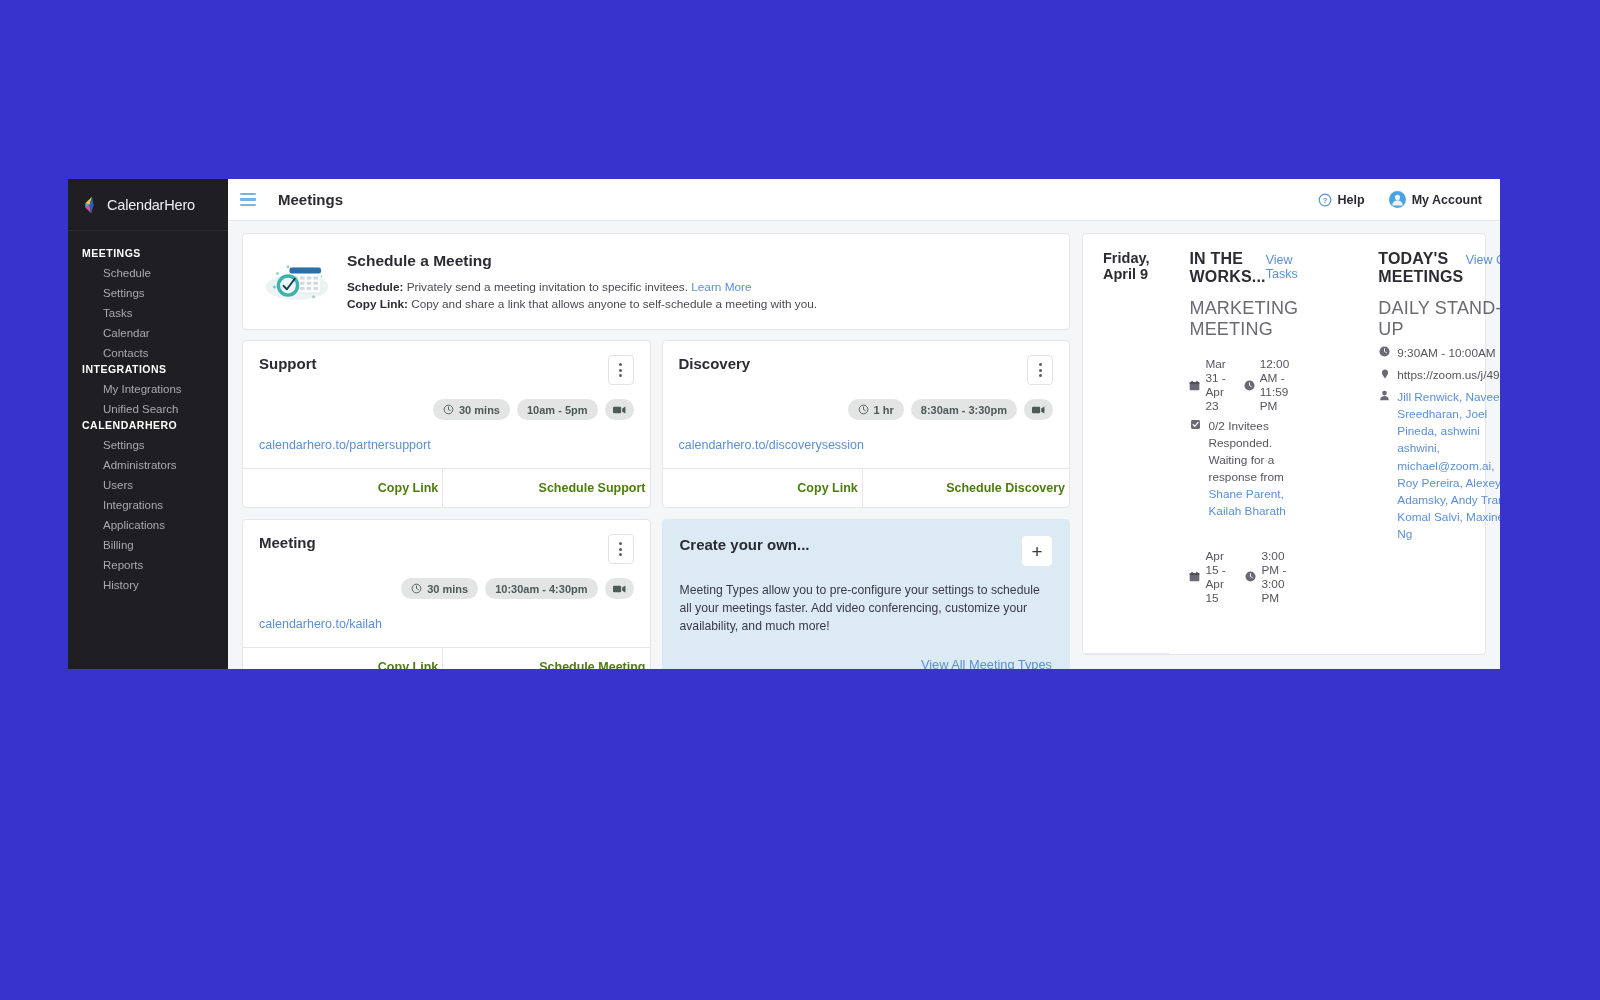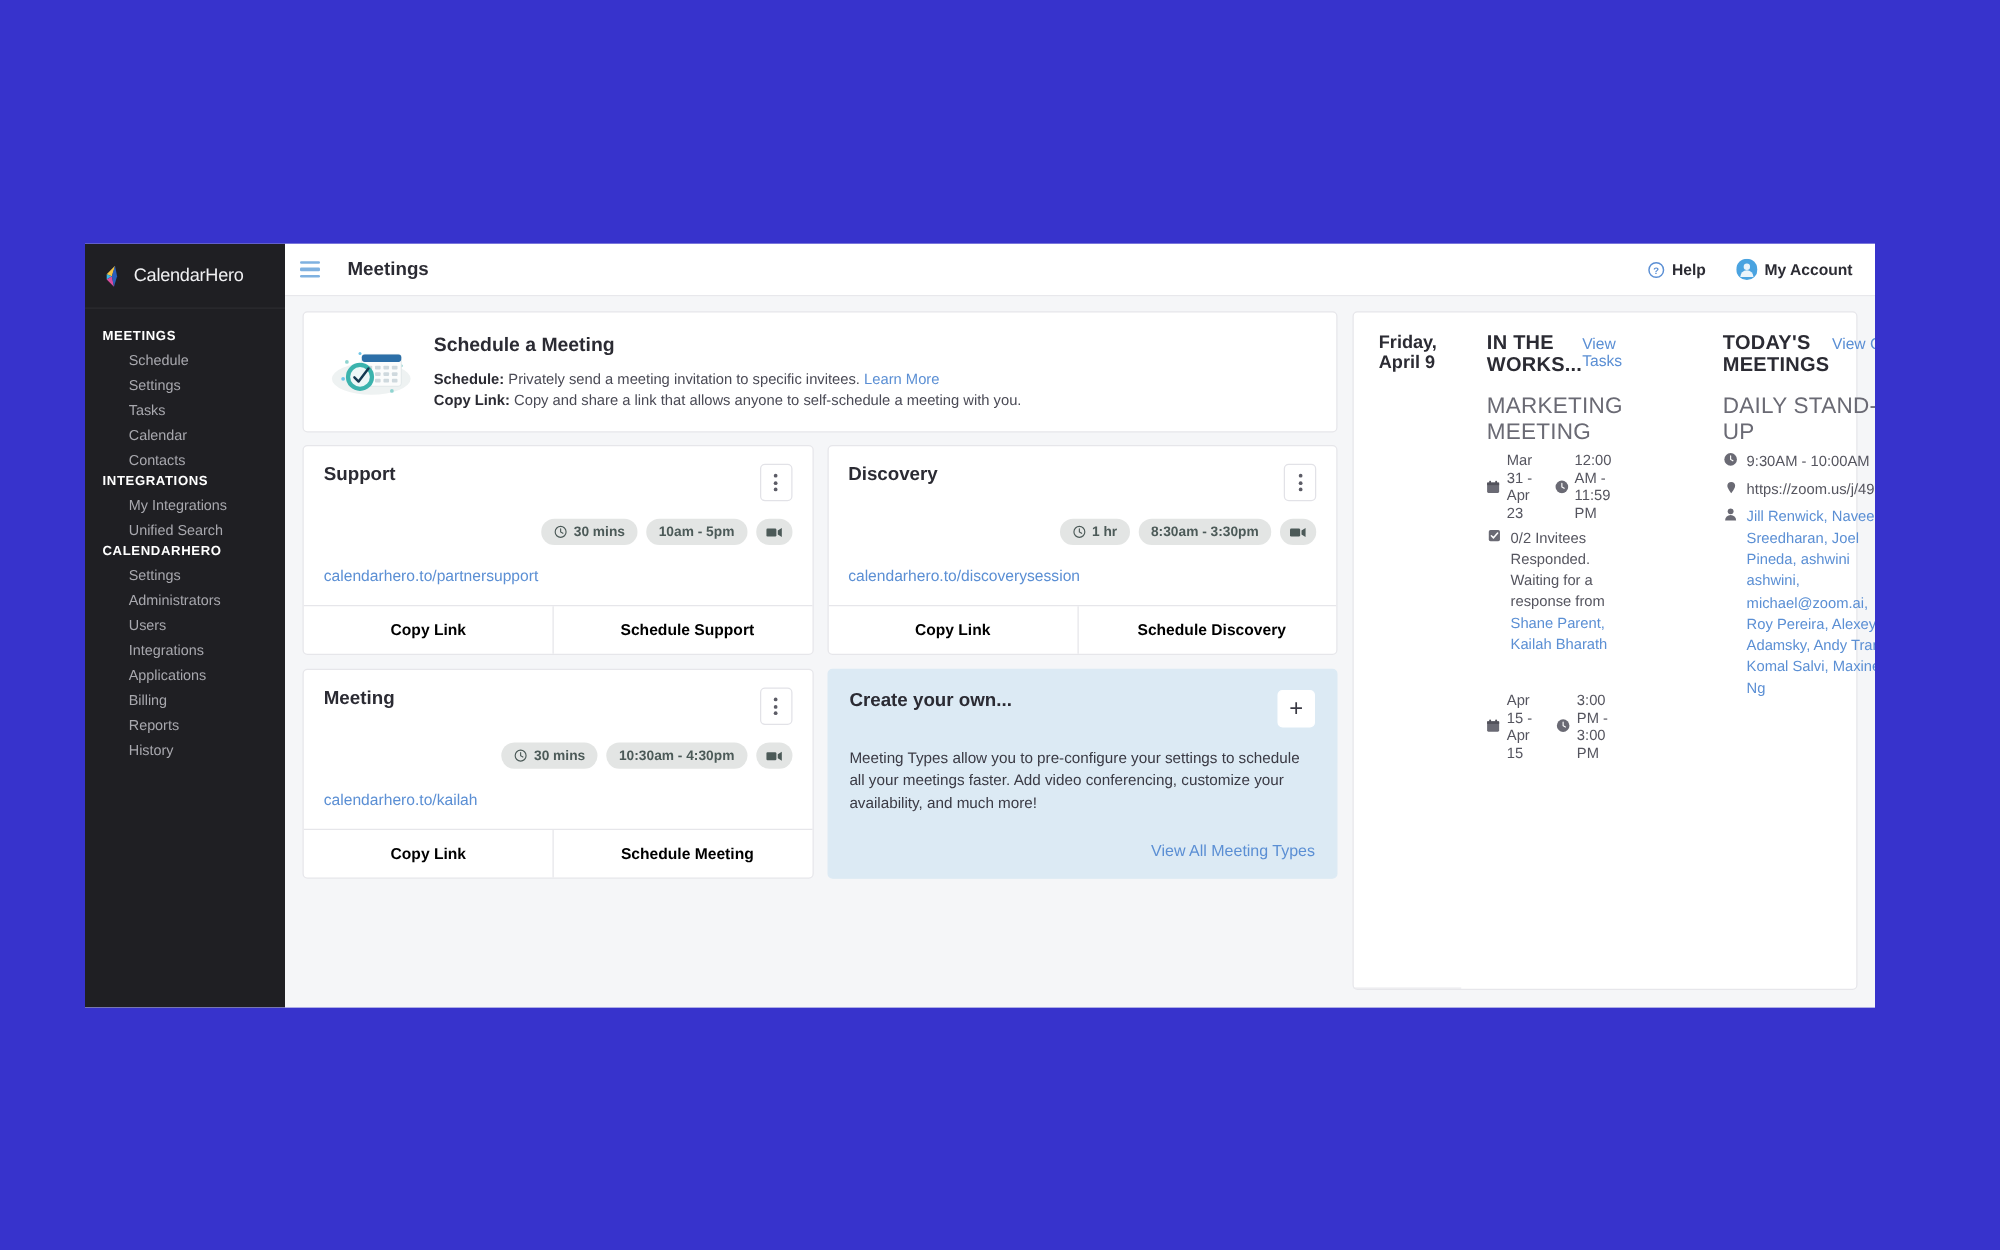--- a/index.html
+++ b/index.html
@@ -4,22 +4,22 @@
 <style>
   * { box-sizing: border-box; margin: 0; padding: 0; }
   html, body {
     width: 1600px; height: 1000px;
     background: #3733cc;
     font-family: "Liberation Sans", sans-serif;
     overflow: hidden;
   }
   .app-window {
     position: absolute;
-    left: 68px; top: 195px;
-    width: 1432px; height: 611px;
+    left: 68px; top: 179px;
+    width: 1432px; height: 490px;
     display: flex;
     background: #f5f6f8;
     overflow: hidden;
   }
 
   
   .sidebar {
     width: 160px;
     background: #1f1f23;
     flex: 0 0 160px;
@@ -138,43 +138,43 @@
   .pills { display: flex; align-items: center; gap: 7px; margin-top: 14px; justify-content: flex-end; }
   .pill {
     background: #e3e5e4; color: #4c5a58; border-radius: 11px;
     height: 21px; display: inline-flex; align-items: center; gap: 5px;
     padding: 0 10px; font-size: 11px; font-weight: bold;
   }
   .pill.icon-only { padding: 0 8px; }
   .mt-url { margin-top: 18px; font-size: 12.5px; }
   .mt-actions { display: flex; border-top: 1px solid #e6e6ea; }
   .mt-action {
-    flex: 1; text-align: center; padding: 12px 4px;
-    font-size: 12.5px; font-weight: bold; color: #000000; cursor: pointer;
+    flex: 1; text-align: right; padding: 12px 4px;
+    font-size: 12.5px; font-weight: bold; color: #4d7c0f; cursor: pointer;
   }
   .mt-action + .mt-action { border-left: 1px solid #e6e6ea; padding-left: 11px; }
 
   
   .create-card { background: #dceaf4; border-color: #dceaf4; flex: 1; display:flex; flex-direction: column; }
   .create-card .mt-body { padding: 16px 17px 14px 17px; display: flex; flex-direction: column; flex: 1; }
   .create-desc { font-size: 12.2px; color: #3a3a44; line-height: 1.45; margin-top: 16px; }
   .create-foot { margin-top: auto; text-align: right; padding-top: 16px; font-size: 12.8px; }
 
   
   .rp { height: 100%; display: flex; flex-direction: row; }
   .rp-head { padding: 16px 20px 14px 20px; border-bottom: 1px solid #e9e9ed; }
   .rp-date { font-size: 14.5px; font-weight: bold; color: #2b2b33; }
   .rp-section { padding: 16px 20px 0 20px; }
   .rp-sec-head { display: flex; align-items: baseline; }
   .rp-sec-title { font-size: 16px; font-weight: bold; color: #2b2b33; letter-spacing: 0.2px; flex: 1; }
   .rp-sec-link { font-size: 12.5px; }
   .rp-item-title { font-size: 18px; color: #6a6a74; margin-top: 12px; letter-spacing: 0.2px; }
   .rp-row { display: flex; align-items: flex-start; font-size: 11.8px; color: #55555f; margin-top: 5px; line-height: 1.45; }
   .rp-row .ico { width: 13px; flex: 0 0 13px; margin-right: 6px; margin-top: 1px; display:flex; justify-content:center;}
-  .rp-inline { display: flex; align-items: center; gap: 6px; font-size: 11.8px; color: #55555f; margin-top: 5px; }
+  .rp-inline { display: flex; align-items: center; gap: 6px; font-size: 11.8px; color: #55555f; margin-top: 17px; }
   .rp-inline .grp { display: flex; align-items: center; gap: 5px; }
   .rp-divider { border-top: 1px solid #e9e9ed; margin: 16px 20px 0 20px; }
   .rp-meet-wrap { display: flex; }
   .rp-meet-main { flex: 1; min-width: 0; }
   .call-btn {
     width: 26px; height: 24px; background: #4fb4ad; border-radius: 4px;
     display: flex; align-items: center; justify-content: center; cursor: pointer;
     flex: 0 0 26px; margin-left: 8px; align-self: flex-start; margin-top: 24px;
   }
   svg { display: block; }

